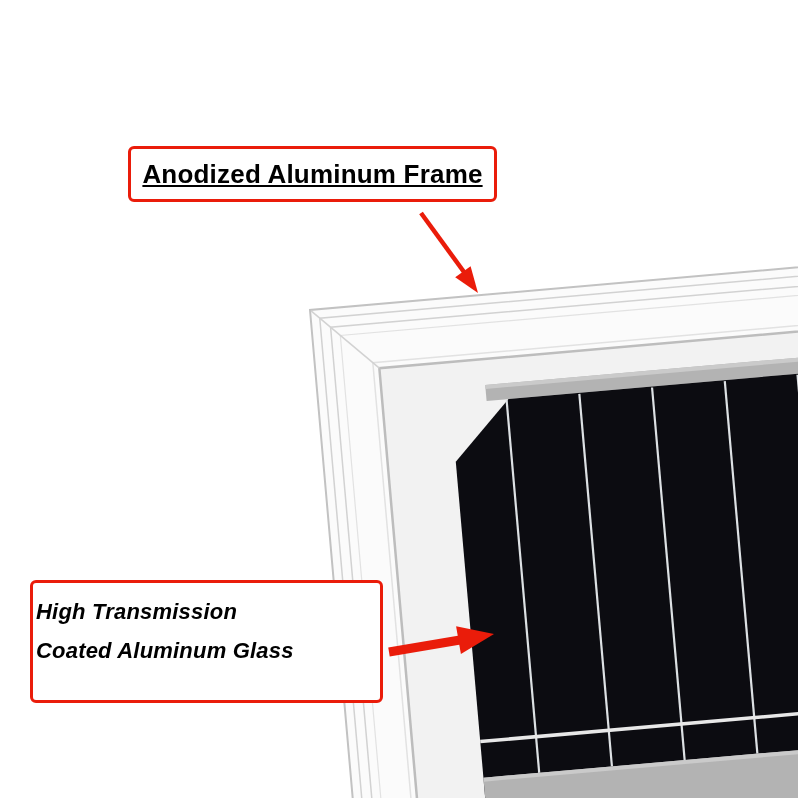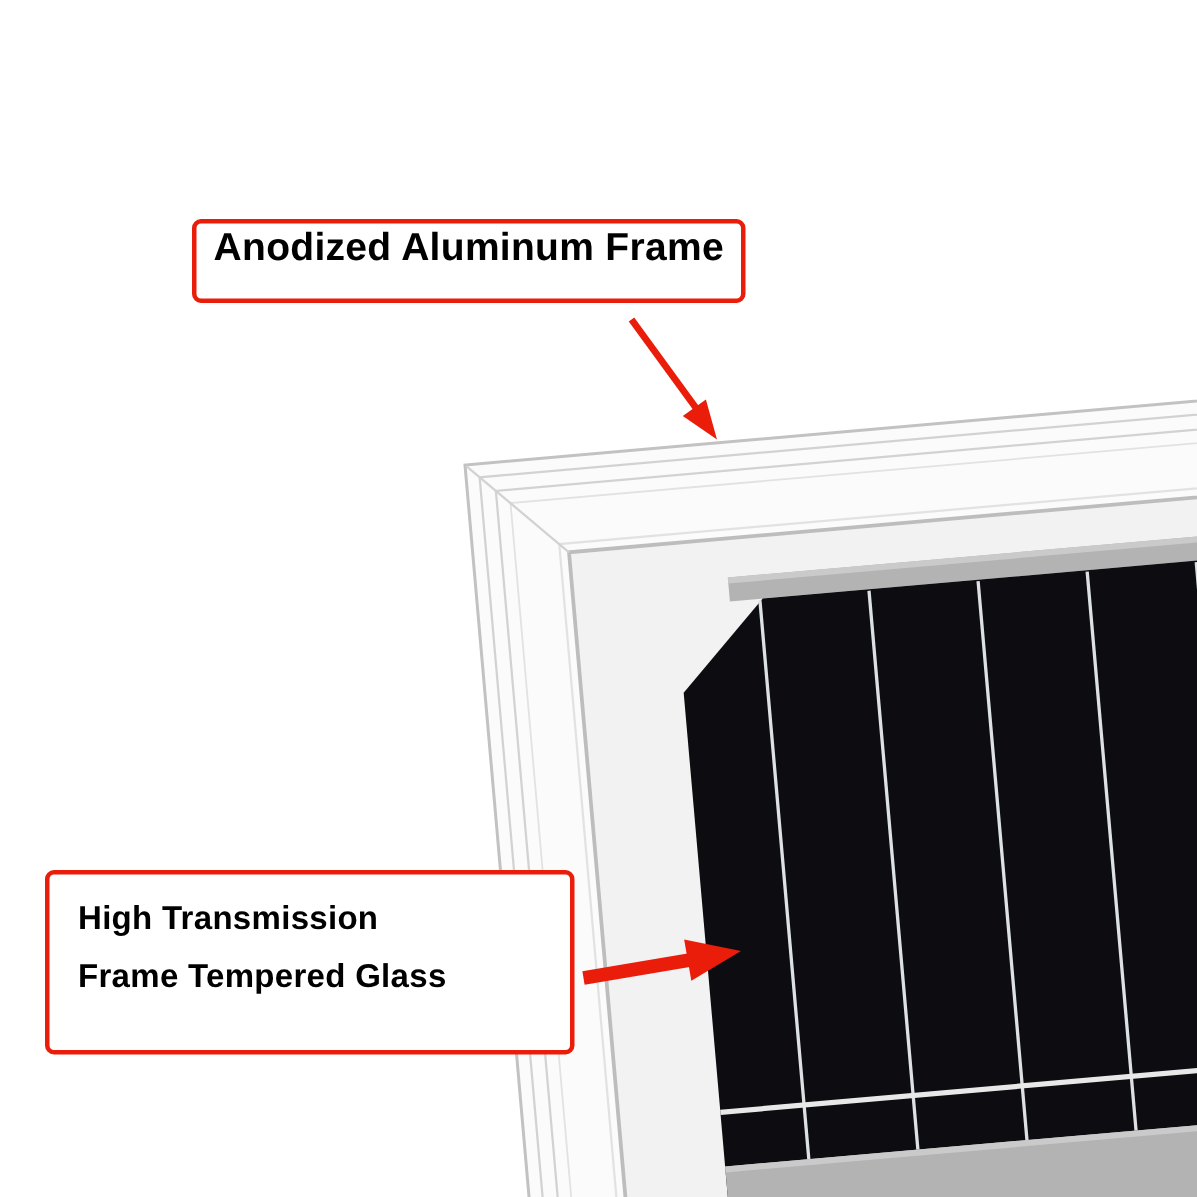--- a/index.html
+++ b/index.html
@@ -16,27 +16,27 @@
     position: absolute;
     border: 3px solid var(--accent, #ea1c0a);
     border-radius: 6px;
     background: #ffffff;
     color: var(--text, #000000);
     font-weight: bold;
     box-sizing: border-box;
   }
   .label-frame {
     left: 128px; top: 146px; width: 369px; height: 56px;
-    display: flex; justify-content: center;
-    font-size: 26px; letter-spacing: 0.2px;
+    display: flex; align-items: center; justify-content: center;
+    font-size: 26px; letter-spacing: 0.2px; text-decoration: underline;
   }
   .label-glass {
     left: 30px; top: 580px; width: 353px; height: 123px;
-    padding: 9px 0 0 19px;
-    font-size: 22px; line-height: 39px; letter-spacing: 0.2px;
+    padding: 9px 0 0 3px;
+    font-size: 22px; line-height: 39px; letter-spacing: 0.2px; font-style: italic;
   }
   .frame-fill   { fill: var(--frame, #fbfbfb); }
   .glass-fill   { fill: var(--glass, #f2f2f2); }
   .cell-fill    { fill: var(--cell, #0c0c11); }
   .silver-fill  { fill: var(--silver, #b3b3b3); }
   .silver-hi    { fill: #cacaca; }
   .arrow-fill   { fill: var(--accent, #ea1c0a); }
   .arrow-stroke { stroke: var(--accent, #ea1c0a); fill: none; }
   .edge-dark    { stroke: #c2c2c2; fill: none; }
   .edge-mid     { stroke: #d2d2d2; fill: none; }
@@ -98,16 +98,16 @@
       <polygon class="arrow-fill" points="494,634 460.9,653.9 456.1,626.3"></polygon>
     </g>
   </svg>
 
   <div class="label-box label-frame">
     <span>Anodized Aluminum Frame</span>
   </div>
 
   <div class="label-box label-glass">
     <div>High Transmission</div>
-    <div>Frame Tempered Glass</div>
+    <div>Coated Aluminum Glass</div>
   </div>
 
 </div>
 
 </body></html>

